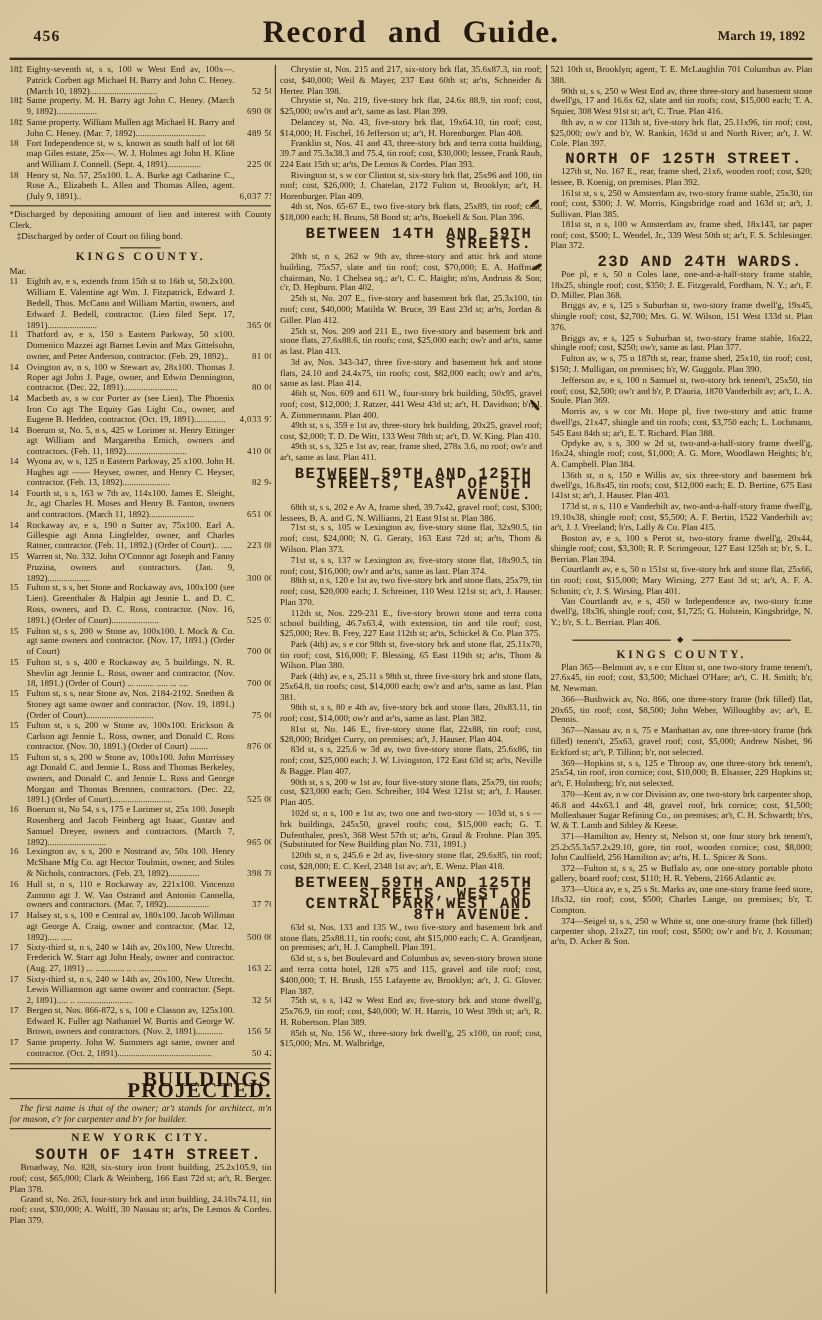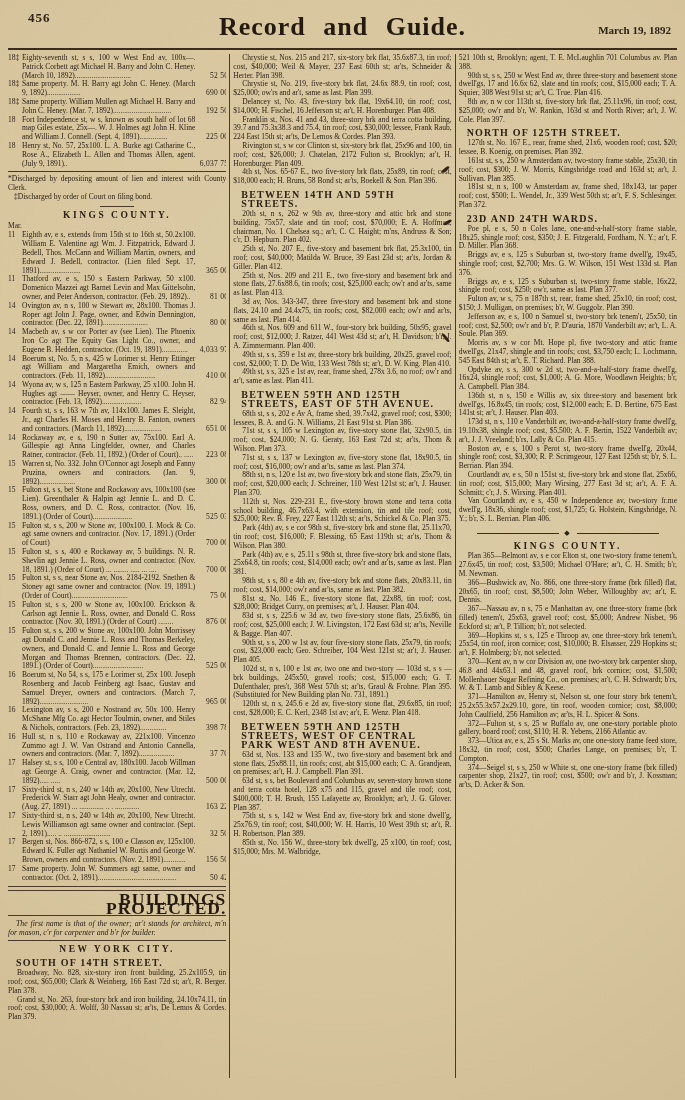--- a/index.html
+++ b/index.html
@@ -5,42 +5,42 @@
   html,body{margin:0;padding:0;background:#8a7a5d;}
   .page{
     position:relative; width:685px; height:1100px; margin:0 auto;
     background:radial-gradient(ellipse 120% 90% at 50% 40%, #dccda7 0%, #d7c59d 55%, #cdb890 92%, #c3ab80 100%);
     color:#2d2215;
     font-family:"Liberation Serif","DejaVu Serif",serif;
     overflow:hidden;
   }
   
   .masthead{position:relative; height:46px; padding:0 10px;}
-  .pgnum{position:absolute; left:28px; top:10px; font-size:13px; font-weight:bold; letter-spacing:1px;}
+  .pgnum{position:absolute; left:28px; top:22px; font-size:13px; font-weight:bold; letter-spacing:1px;}
   .mtitle{position:absolute; left:0; right:0; top:12px; margin:0; text-align:center;
     font-size:26px; font-weight:bold; letter-spacing:1px; word-spacing:10px; color:#241a0f;}
   .mdate{position:absolute; right:14px; top:24px; font-size:11px; font-weight:bold;}
   .headrule{margin:2px 8px 0 8px; border-top:2px solid #3b2c1b;}
   
   .cols{display:flex; padding:4px 8px 0 8px; gap:0;}
   .col{width:219px; height:1034px; overflow:hidden; text-align:justify;
        font-size:7.5px; line-height:8.8px;}
   .vrule{width:1px; background:#4a3924; margin:0 3px; height:1024px;}
   p{margin:0;}
   .para{text-indent:9px;}
   .noind{text-indent:0;}
   
   .lien{position:relative; padding-left:14px; padding-right:31px; text-align:justify;}
   .lien .num{position:absolute; left:0; top:0;}
   .lien .amt{position:absolute; right:-2px; bottom:0; letter-spacing:.3px;}
   
   .sechead{margin:4px 0 2px 0; text-align:center; font-weight:bold; font-size:9.5px;
            letter-spacing:2.5px; text-indent:0;}
-  .subhead{margin:4px 8px 2px 8px; text-align:left; font-weight:bold; font-size:10px;
-           letter-spacing:1.2px; line-height:9px; text-indent:0;}
+  .subhead{margin:4px 8px 2px 8px; text-align:right; font-weight:bold; font-size:13px;
+           letter-spacing:1.2px; line-height:9px; text-indent:0;font-family:Liberation Mono, monospace;}
   .bighead{margin:4px 0 3px 0; text-align:right; font-weight:bold; font-size:17.5px;
            letter-spacing:1px; color:#241a0f; text-indent:0;}
   .monthlbl{text-indent:0; margin:1px 0;}
   .fnote{text-indent:0; padding-left:0;}
   .fnote.ind{text-indent:6px;}
   .rule{border-top:1px solid #4a3924; margin:3px 0;}
   .dblrule{border-top:1px solid #4a3924; border-bottom:1px solid #4a3924; height:2.5px; margin:4px 0;}
   .srule{width:34px; border-top:1px solid #4a3924; margin:4px auto;}
   .note{font-style:italic; font-size:7.8px; line-height:9px; text-indent:8px; margin:2px 0;}
   
@@ -64,21 +64,21 @@
     <span class="mdate">March 19, 1892</span>
   </header>
   <div class="headrule"></div>
 
   <div class="cols">
 
     <div class="col">
       <div id="march-liens">
           <div class="lien"><span class="num">18‡</span><span class="lt">Eighty-seventh st, s s, 100 w West End av, 100x—.  Patrick Corbett agt Michael H. Barry and John C. Heney.  (March 10, 1892)..............................</span><span class="amt">52 50</span></div>
           <div class="lien"><span class="num">18‡</span><span class="lt">Same property.  M. H. Barry agt John C. Heney.  (March 9, 1892)..................</span><span class="amt">690 00</span></div>
-          <div class="lien"><span class="num">18‡</span><span class="lt">Same property.  William Mullen agt Michael H. Barry and John C. Heney.  (Mar. 7, 1892)...............................</span><span class="amt">192 50</span></div>
+          <div class="lien"><span class="num">18‡</span><span class="lt">Same property.  William Mullen agt Michael H. Barry and John C. Heney.  (Mar. 7, 1892)...............................</span><span class="amt">489 50</span></div>
           <div class="lien"><span class="num">18</span><span class="lt">Fort Independence st, w s, known as south half of lot 68 map Giles estate, 25x—.  W. J. Holmes agt John H. Kline and William J. Connell.  (Sept. 4, 1891)...............</span><span class="amt">225 00</span></div>
           <div class="lien"><span class="num">18</span><span class="lt">Henry st, No. 57, 25x100.  L. A. Burke agt Catharine C., Rose A., Elizabeth L. Allen and Thomas Allen, agent.  (July 9, 1891)..</span><span class="amt">6,037 75</span></div>
         </div>
       <div class="rule"></div>
       <p class="fnote">*Discharged by depositing amount of lien and interest with County Clerk.</p>
       <p class="fnote ind">‡Discharged by order of Court on filing bond.</p>
       <div class="srule"></div>
       <h2 class="sechead">KINGS COUNTY.</h2>
       <p class="monthlbl">Mar.</p>
       <div id="kings-liens">

